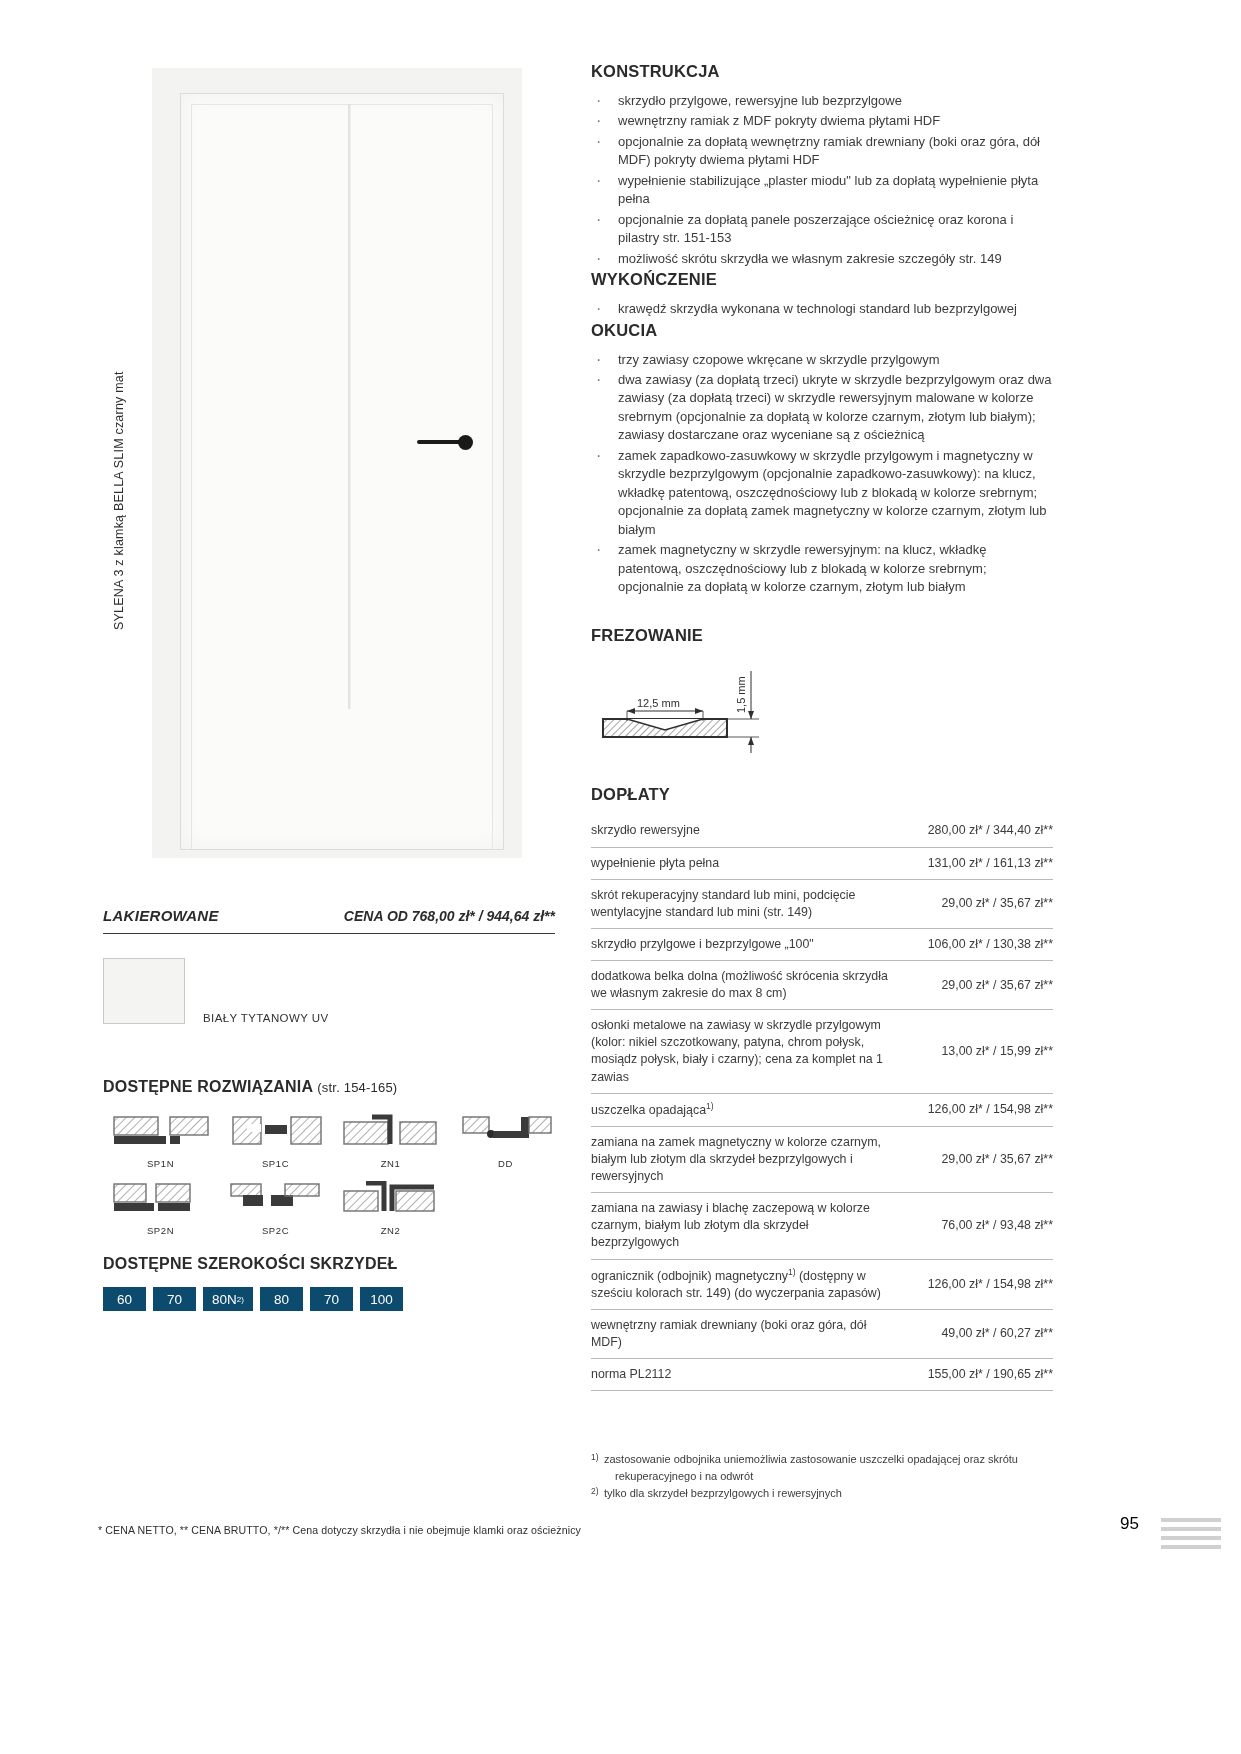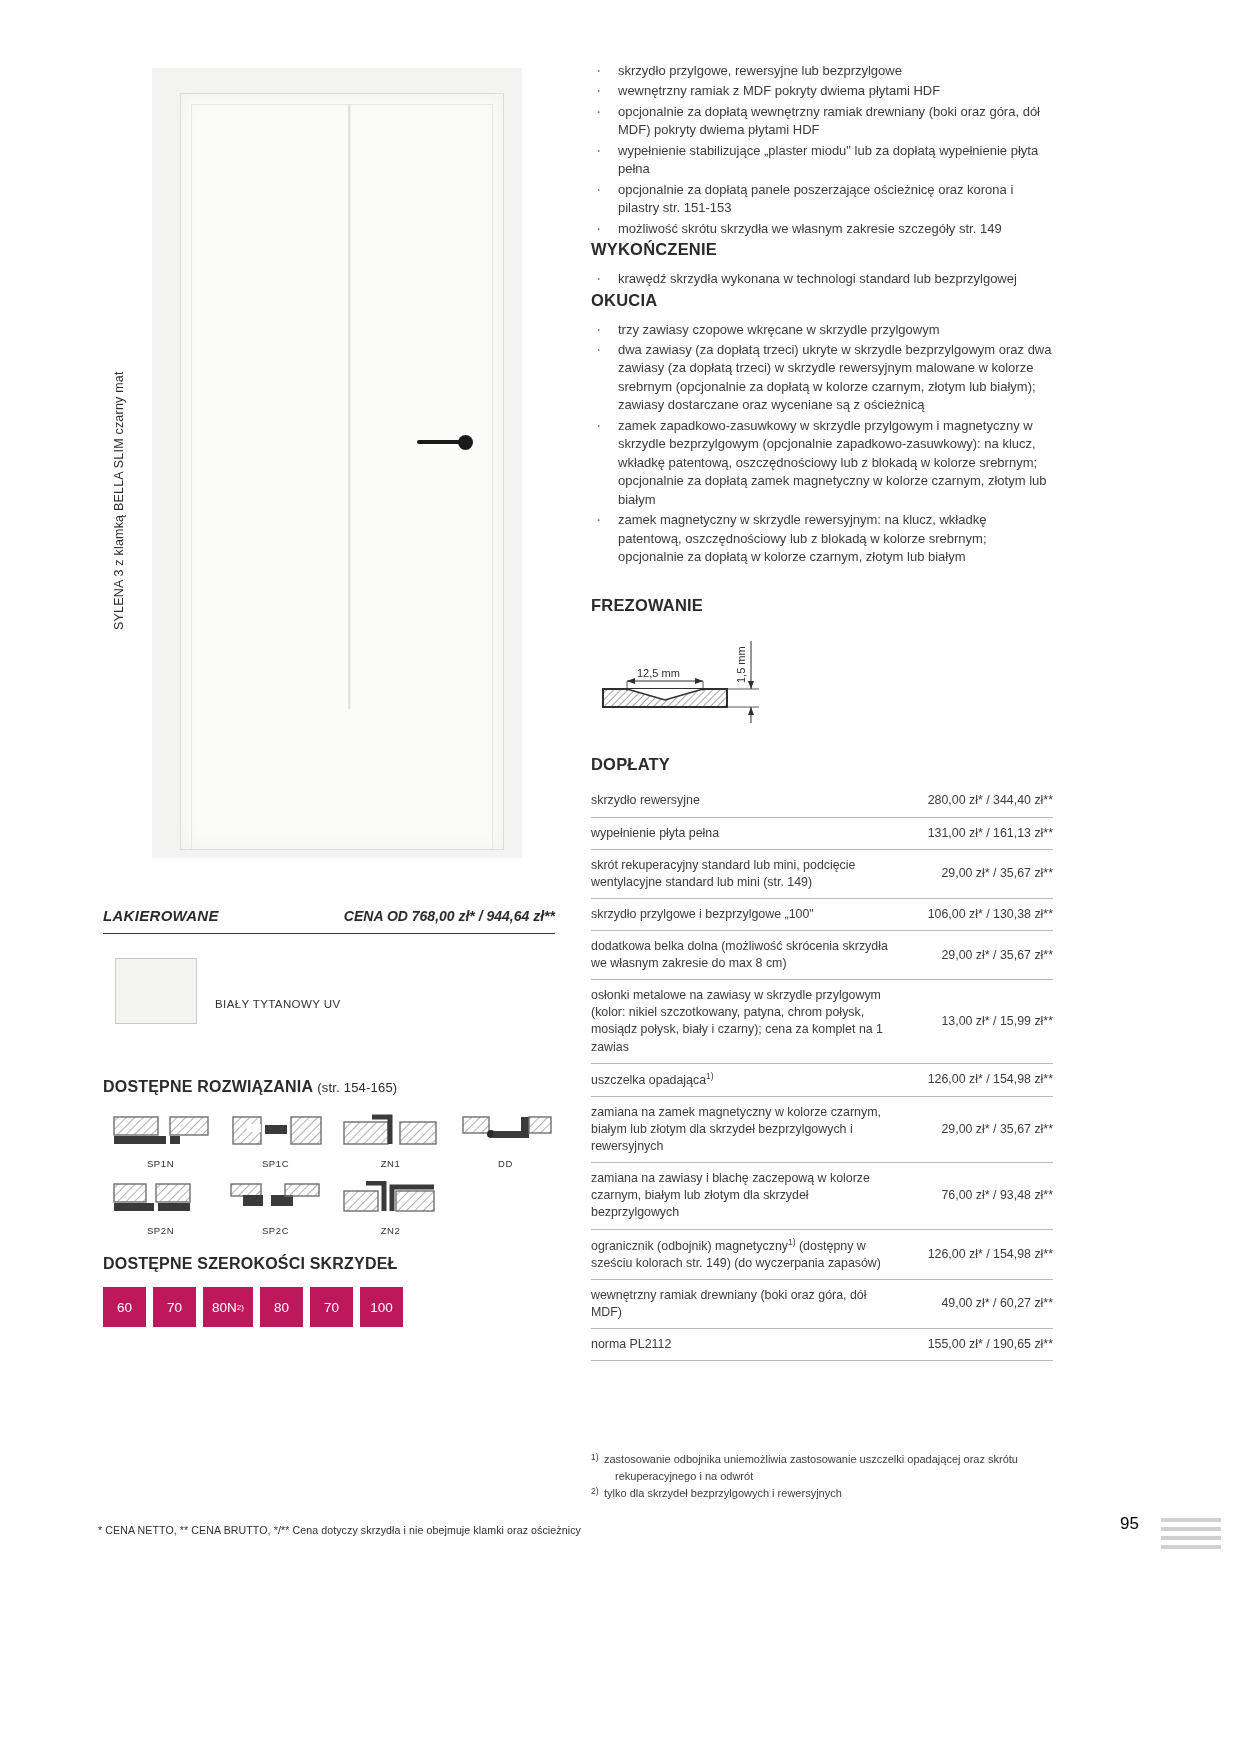--- a/index.html
+++ b/index.html
@@ -42,37 +42,37 @@
   }
 
   .price-row {
     position:absolute; left:103px; top:907px; width:452px;
     display:flex; justify-content:space-between; align-items:baseline;
     border-bottom:1.6px solid #3a3a3a; padding-bottom:9px;font-style:italic;
   }
   .price-row .lab { font-size:15px; font-weight:700; letter-spacing:.3px; color:#2b2b2b; }
   .price-row .val { font-size:14px; font-weight:700; color:#2b2b2b; }
 
-  .swatch-wrap { position:absolute; left:103px; top:958px; display:flex; align-items:center; gap:18px;margin-left:12px; }
+  .swatch-wrap { position:absolute; left:103px; top:958px; display:flex; align-items:flex-end; gap:18px; }
   .swatch { width:82px; height:66px; background:#f4f4f2; border:1px solid #c9c9c7; }
   .swatch-label { font-size:11.5px; letter-spacing:.4px; color:#333; padding-top:26px; }
 
   .sec-heading { font-size:16px; font-weight:700; letter-spacing:.2px; color:#2b2b2b; }
   .sec-heading .sub { font-size:13px; font-weight:400; }
 
   .solutions { position:absolute; left:103px; top:1078px; width:460px; }
   .sol-grid { margin-top:18px; display:grid; grid-template-columns:repeat(4,1fr); row-gap:12px; }
   .sol-cell { display:flex; flex-direction:column; align-items:center; }
   .sol-cell svg { display:block; }
   .sol-cap { font-size:9.5px; letter-spacing:.6px; color:#2e2e2e; margin-top:2px; }
 
   .widths { position:absolute; left:103px; top:1255px; width:460px; }
   .w-chips { margin-top:14px; display:flex; gap:7px; }
   .chip {
-    min-width:43px; height:40px; background:#be185d; color:#fff;
+    min-width:43px; height:24px; background:#0c4a6e; color:#fff;
     font-size:13.5px; display:flex; align-items:center; justify-content:center;
     padding:0 9px;
   }
   .chip sup { font-size:8px; vertical-align:super; }
 
   
   .right-col { position:absolute; left:591px; top:62px; width:462px; }
 
   h2.block { font-size:16.5px; font-weight:700; letter-spacing:.2px; color:#2b2b2b; margin-bottom:11px; }
   h2.block.sp { }
@@ -260,20 +260,21 @@
           <span>70</span>
         </div>
       <div class="chip">
           <span>100</span>
         </div>
     </div>
   </div>
 
   <div class="right-col">
 
+    <h2 class="block">KONSTRUKCJA</h2>
     <ul class="speclist">
       <li>skrzydło przylgowe, rewersyjne lub bezprzylgowe</li>
       <li>wewnętrzny ramiak z MDF pokryty dwiema płytami HDF</li>
       <li>opcjonalnie za dopłatą wewnętrzny ramiak drewniany (boki oraz góra, dół MDF) pokryty dwiema płytami HDF</li>
       <li>wypełnienie stabilizujące „plaster miodu" lub za dopłatą wypełnienie płyta pełna</li>
       <li>opcjonalnie za dopłatą panele poszerzające ościeżnicę oraz korona i pilastry str. 151-153</li>
       <li>możliwość skrótu skrzydła we własnym zakresie szczegóły str. 149</li>
     </ul>
 
     <h2 class="block sp">WYKOŃCZENIE</h2>

